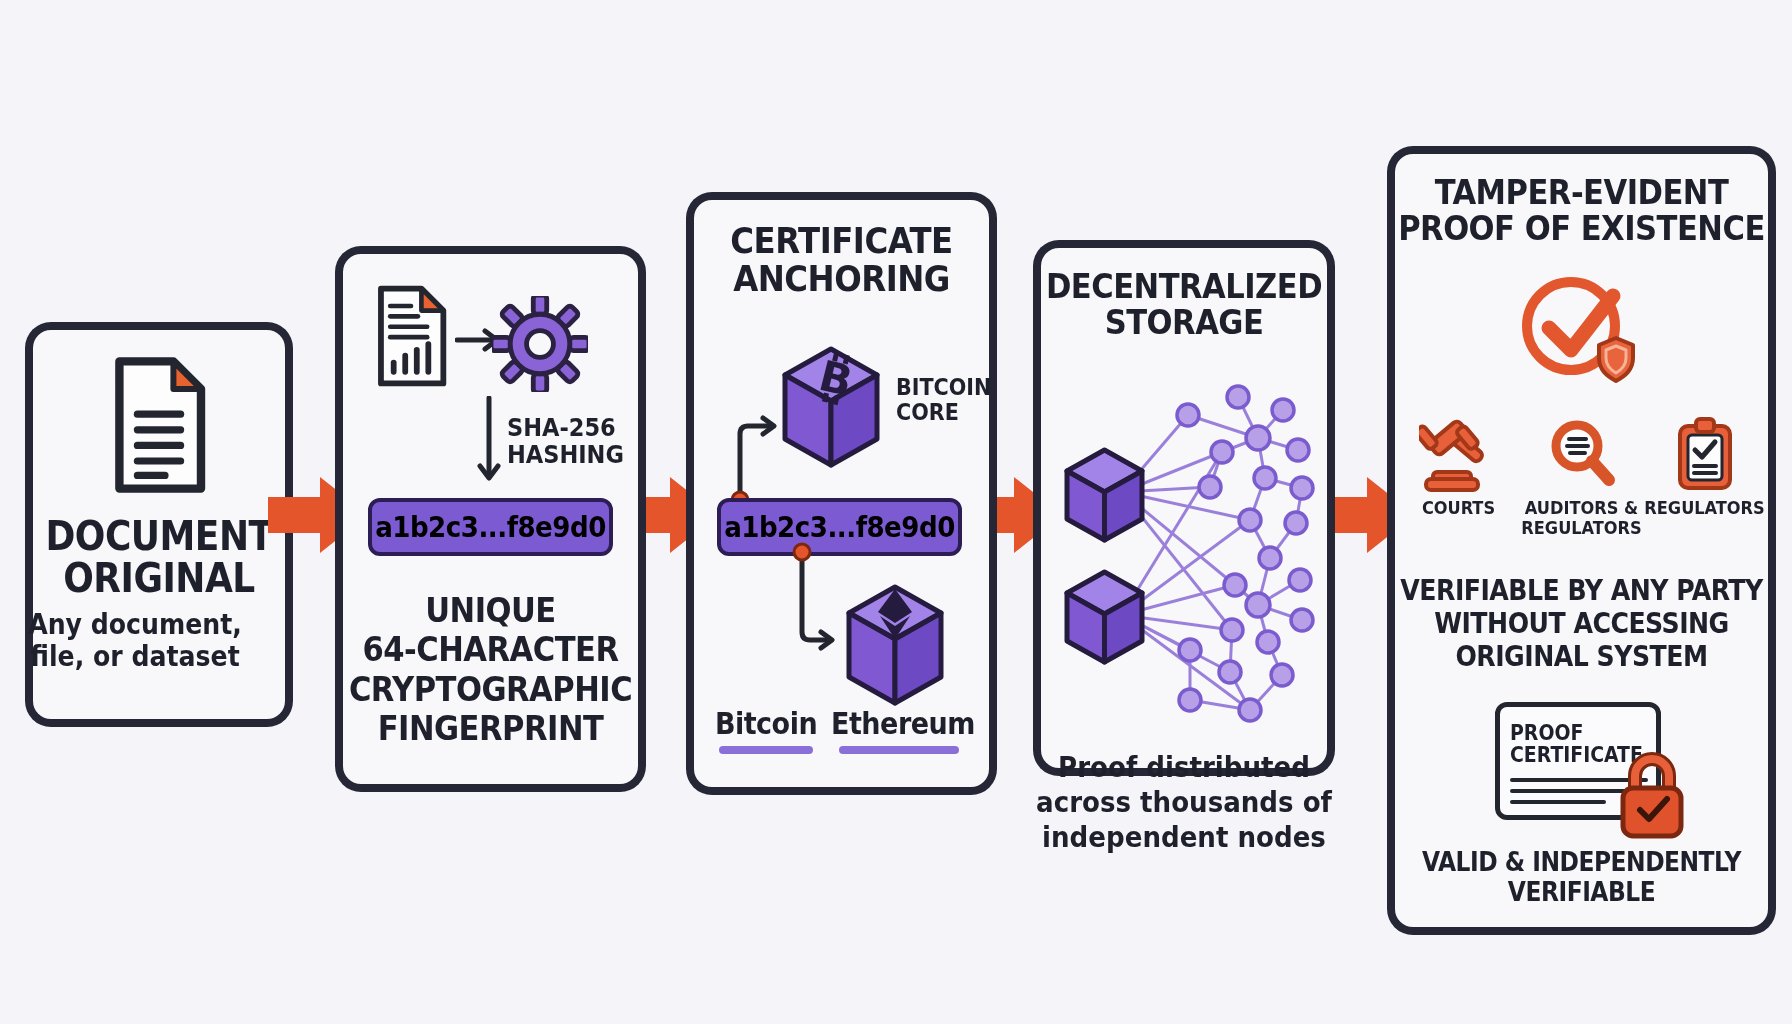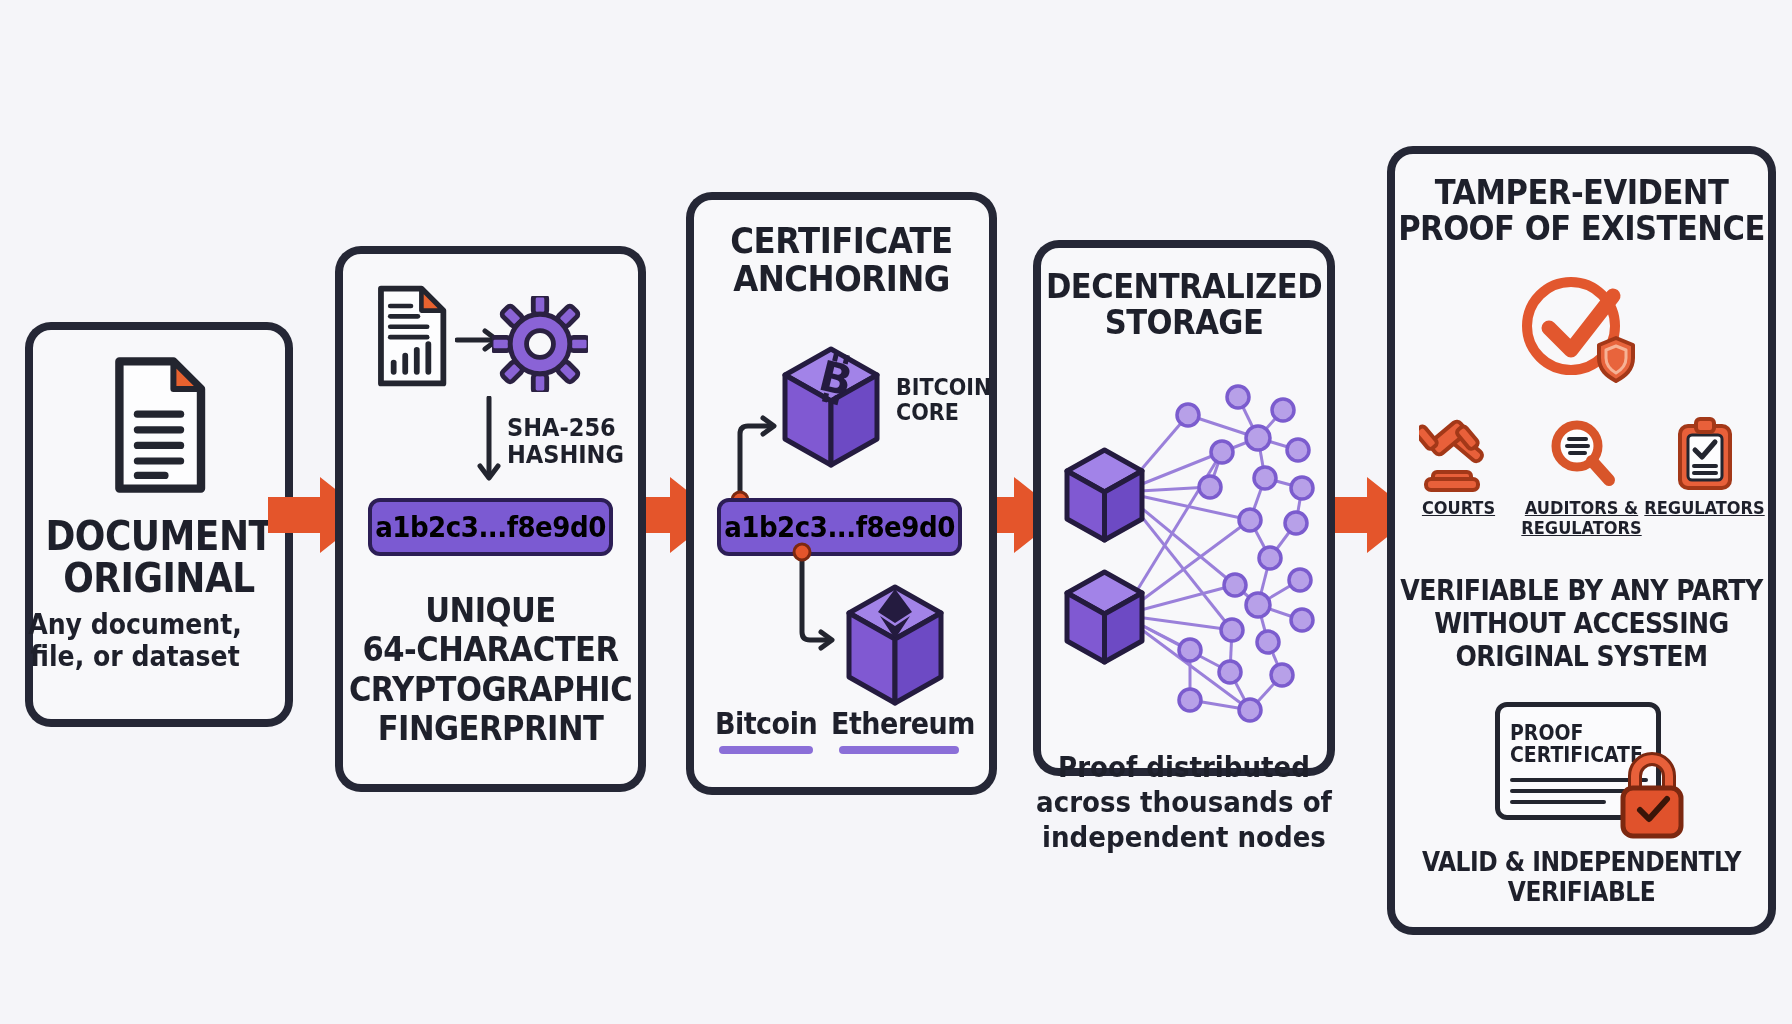--- a/index.html
+++ b/index.html
@@ -285,21 +285,21 @@
       <div>PROOF OF EXISTENCE</div>
     </div>
 
     <svg class="abs" style="left:126px;top:118px;" width="130" height="130" viewBox="0 0 130 130">
       <circle cx="58" cy="62" r="44" fill="none" stroke="#e2572e" stroke-width="10"></circle>
       <path d="M36,64 L58,86 L100,32" fill="none" stroke="#e2572e" stroke-width="15" stroke-linecap="round" stroke-linejoin="round"></path>
       <path d="M103,74 l17,7 v13 c0,12 -8,18 -17,23 c-9,-5 -17,-11 -17,-23 v-13 z" fill="#e8643c" stroke="#a33818" stroke-width="4" stroke-linejoin="round"></path>
       <path d="M103,82 l10,4 v8 c0,8 -5,12 -10,15 c-5,-3 -10,-7 -10,-15 v-8 z" fill="none" stroke="#f6b295" stroke-width="3" stroke-linejoin="round"></path>
     </svg>
 
-    <div class="abs" style="left:10px;top:268px;width:369px;display:flex;text-decoration:underline;">
+    <div class="abs" style="left:10px;top:268px;width:369px;display:flex;">
       <div class="party">
         <svg width="80" height="80" viewBox="0 0 80 80">
           <g fill="#e8603a" stroke="#a33818" stroke-width="4" stroke-linejoin="round">
             <rect x="30" y="28" width="36" height="11" rx="5" transform="rotate(40 48 33)"></rect>
             <rect x="10" y="16" width="38" height="16" rx="5" transform="rotate(-40 29 24)"></rect>
             <rect x="2" y="12" width="11" height="24" rx="4" transform="rotate(-40 7 24)"></rect>
             <rect x="43" y="12" width="11" height="24" rx="4" transform="rotate(-40 48 24)"></rect>
             <rect x="14" y="58" width="38" height="9" rx="4"></rect>
             <rect x="7" y="65" width="52" height="11" rx="5"></rect>
           </g>

